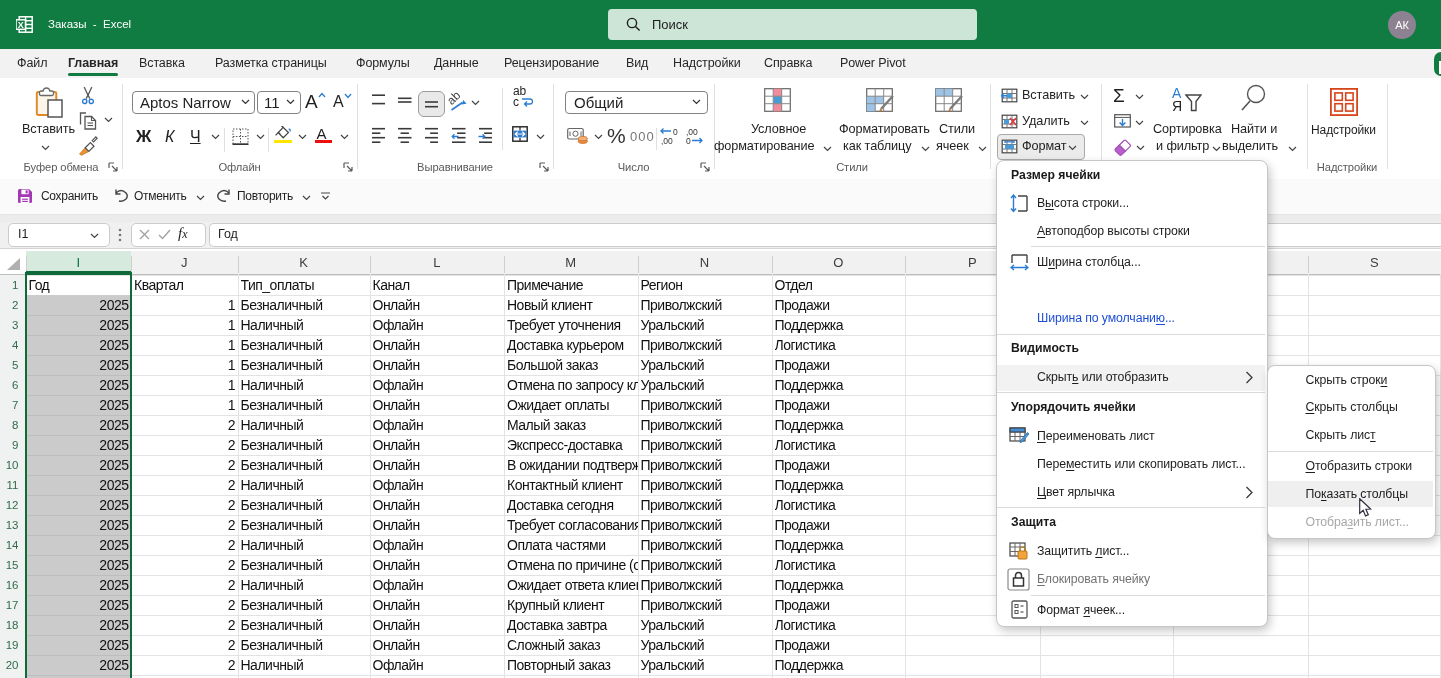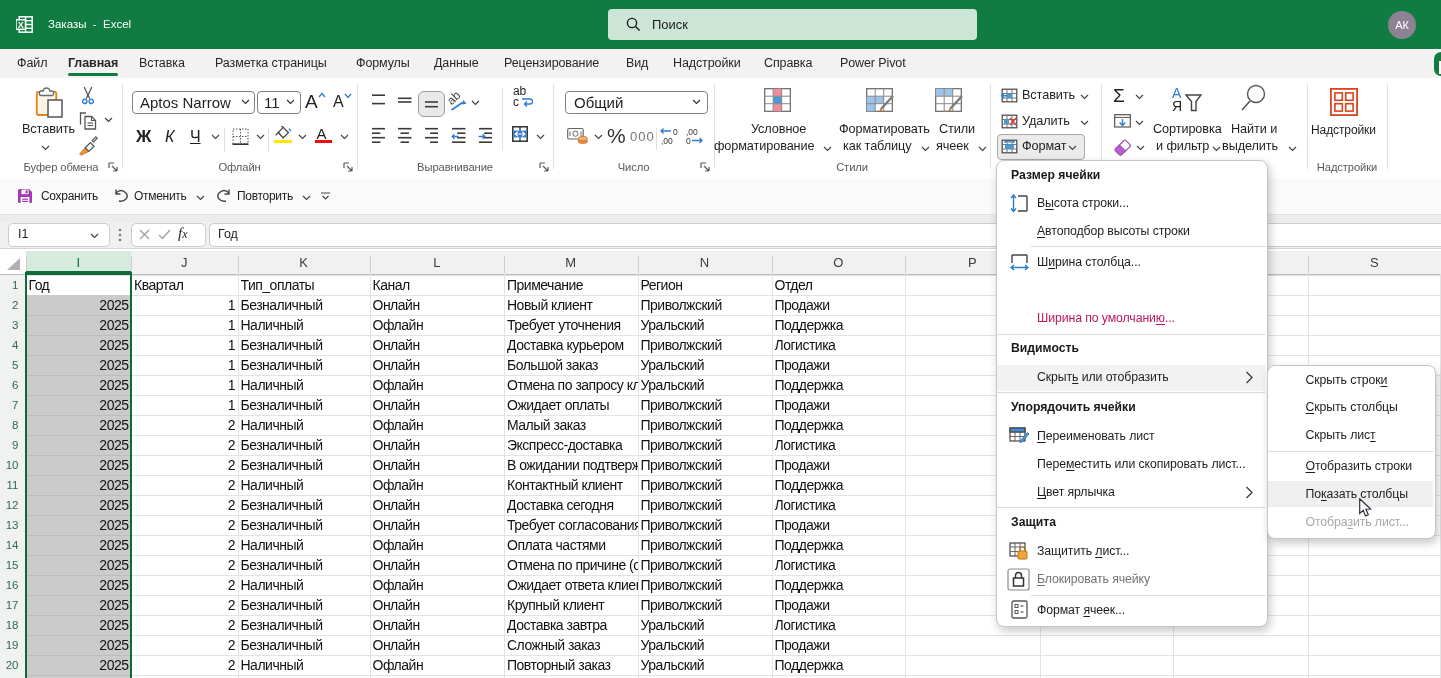--- a/index.html
+++ b/index.html
@@ -775,21 +775,21 @@
 <div class="cell" style="left:507px;top:655px;width:130.5px;height:20px;">Повторный заказ</div>
 <div class="cell" style="left:640.5px;top:655px;width:131.0px;height:20px;">Уральский</div>
 <div class="cell" style="left:774.5px;top:655px;width:130.5px;height:20px;">Поддержка</div>
 <div class="menu" style="left:996px;top:159.5px;width:270px;height:465.5px;"></div>
 <div class="mhl" style="left:997px;top:365px;width:268px;height:26px;"></div>
 <div class="mhead" style="left:1011px;top:163px;">Размер ячейки</div>
 <div class="mitem" style="left:1037px;top:189px;color:#1e1e1e;">В<u>ы</u>сота строки...</div>
 <div class="mitem" style="left:1037px;top:217px;color:#1e1e1e;"><u>А</u>втоподбор высоты строки</div>
 <div class="mdiv" style="left:1031px;top:246px;width:234px;"></div>
 <div class="mitem" style="left:1037px;top:248px;color:#1e1e1e;">Ш<u>и</u>рина столбца...</div>
-<div class="mitem" style="left:1037px;top:304px;color:#be185d;">Ширина по умолчани<u>ю</u>...</div>
+<div class="mitem" style="left:1037px;top:304px;color:#1d4ed8;">Ширина по умолчани<u>ю</u>...</div>
 <div class="mdiv" style="left:997px;top:334px;width:268px;"></div>
 <div class="mhead" style="left:1011px;top:336px;">Видимость</div>
 <div class="mitem" style="left:1037px;top:363px;color:#1e1e1e;">Скрыт<u>ь</u> или отобразить</div>
 <svg class="abs" style="left:1245px;top:371px" width="8" height="13" viewBox="0 0 8 13">
       <path d="M1.5 1 L7 6.5 L1.5 12" stroke="#3a3a3a" stroke-width="1.3" fill="none"></path>
     </svg>
 <div class="mdiv" style="left:997px;top:392px;width:268px;"></div>
 <div class="mhead" style="left:1011px;top:395px;">Упорядочить ячейки</div>
 <div class="mitem" style="left:1037px;top:422px;color:#1e1e1e;"><u>П</u>ереименовать лист</div>
 <div class="mitem" style="left:1037px;top:450px;color:#1e1e1e;">Пере<u>м</u>естить или скопировать лист...</div>

